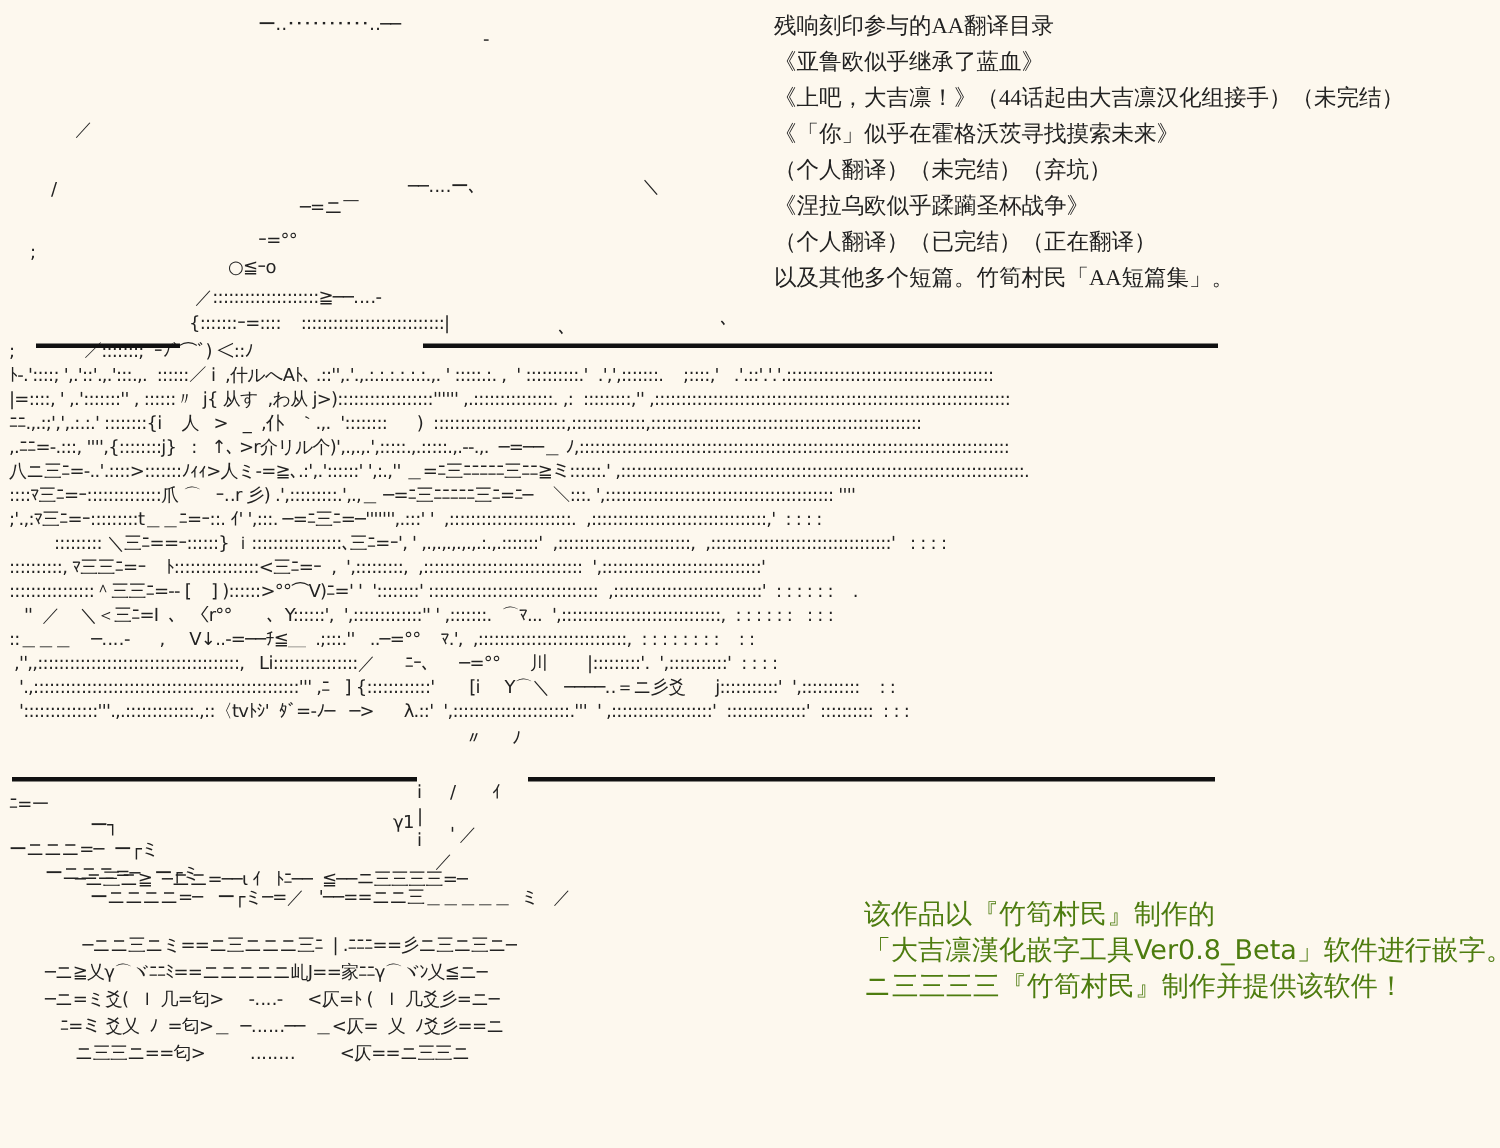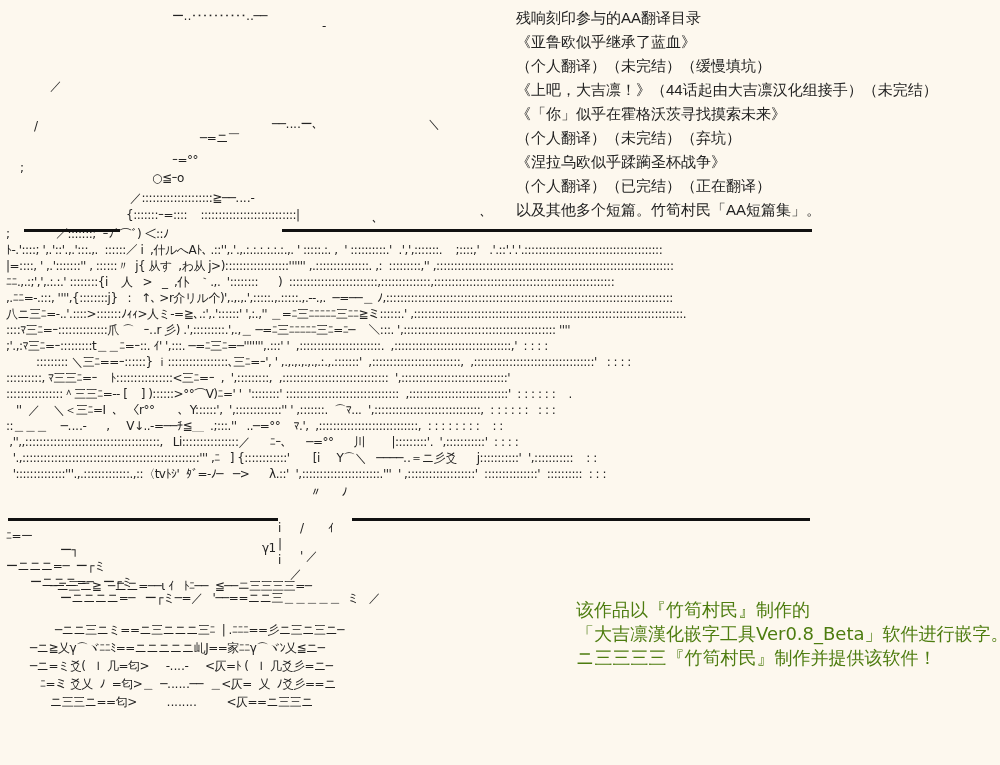--- a/index.html
+++ b/index.html
@@ -16,21 +16,21 @@
     font-size:12px;
     line-height:16px;
     letter-spacing:-0.5px;
     color:#222;
   }
   .rule {
     position:absolute; height:3px; background:#111;
   }
   .info {
     position:absolute;
-    font-family:Liberation Sans, sans-serif;
+    font-family:Liberation Serif, serif;
     font-size:15px;
     line-height:24px;
     color:#222;
   }
   .info div { white-space:nowrap; }
   .credits {
     position:absolute;
     font-family:"DejaVu Sans", sans-serif;
     font-size:18px;
     line-height:24px;
@@ -94,21 +94,20 @@
     <div class="aa-line" style="left: 290px; top: 566px;">／</div>
     <div class="rule" style="left: 24px; top: 229px; width: 96px;"></div>
     <div class="rule" style="left: 282px; top: 229px; width: 530px;"></div>
     <div class="rule" style="left: 8px; top: 518px; width: 270px;"></div>
     <div class="rule" style="left: 352px; top: 518px; width: 458px;"></div>
   </div>
 
 <div class="info" style="left:516px; top:6px;">
   <div>残响刻印参与的AA翻译目录</div>
   <div>《亚鲁欧似乎继承了蓝血》</div>
-  <div> （个人翻译）（未完结）（缓慢填坑）</div>
   <div>《上吧，大吉凛！》（44话起由大吉凛汉化组接手）（未完结）</div>
   <div>《「你」似乎在霍格沃茨寻找摸索未来》</div>
   <div> （个人翻译）（未完结）（弃坑）</div>
   <div>《涅拉乌欧似乎蹂躏圣杯战争》</div>
   <div> （个人翻译）（已完结）（正在翻译）</div>
   <div>以及其他多个短篇。竹筍村民「AA短篇集」。</div>
 </div>
 
 <div class="credits" style="left:576px; top:598px;">
   <div>该作品以『竹筍村民』制作的</div>

